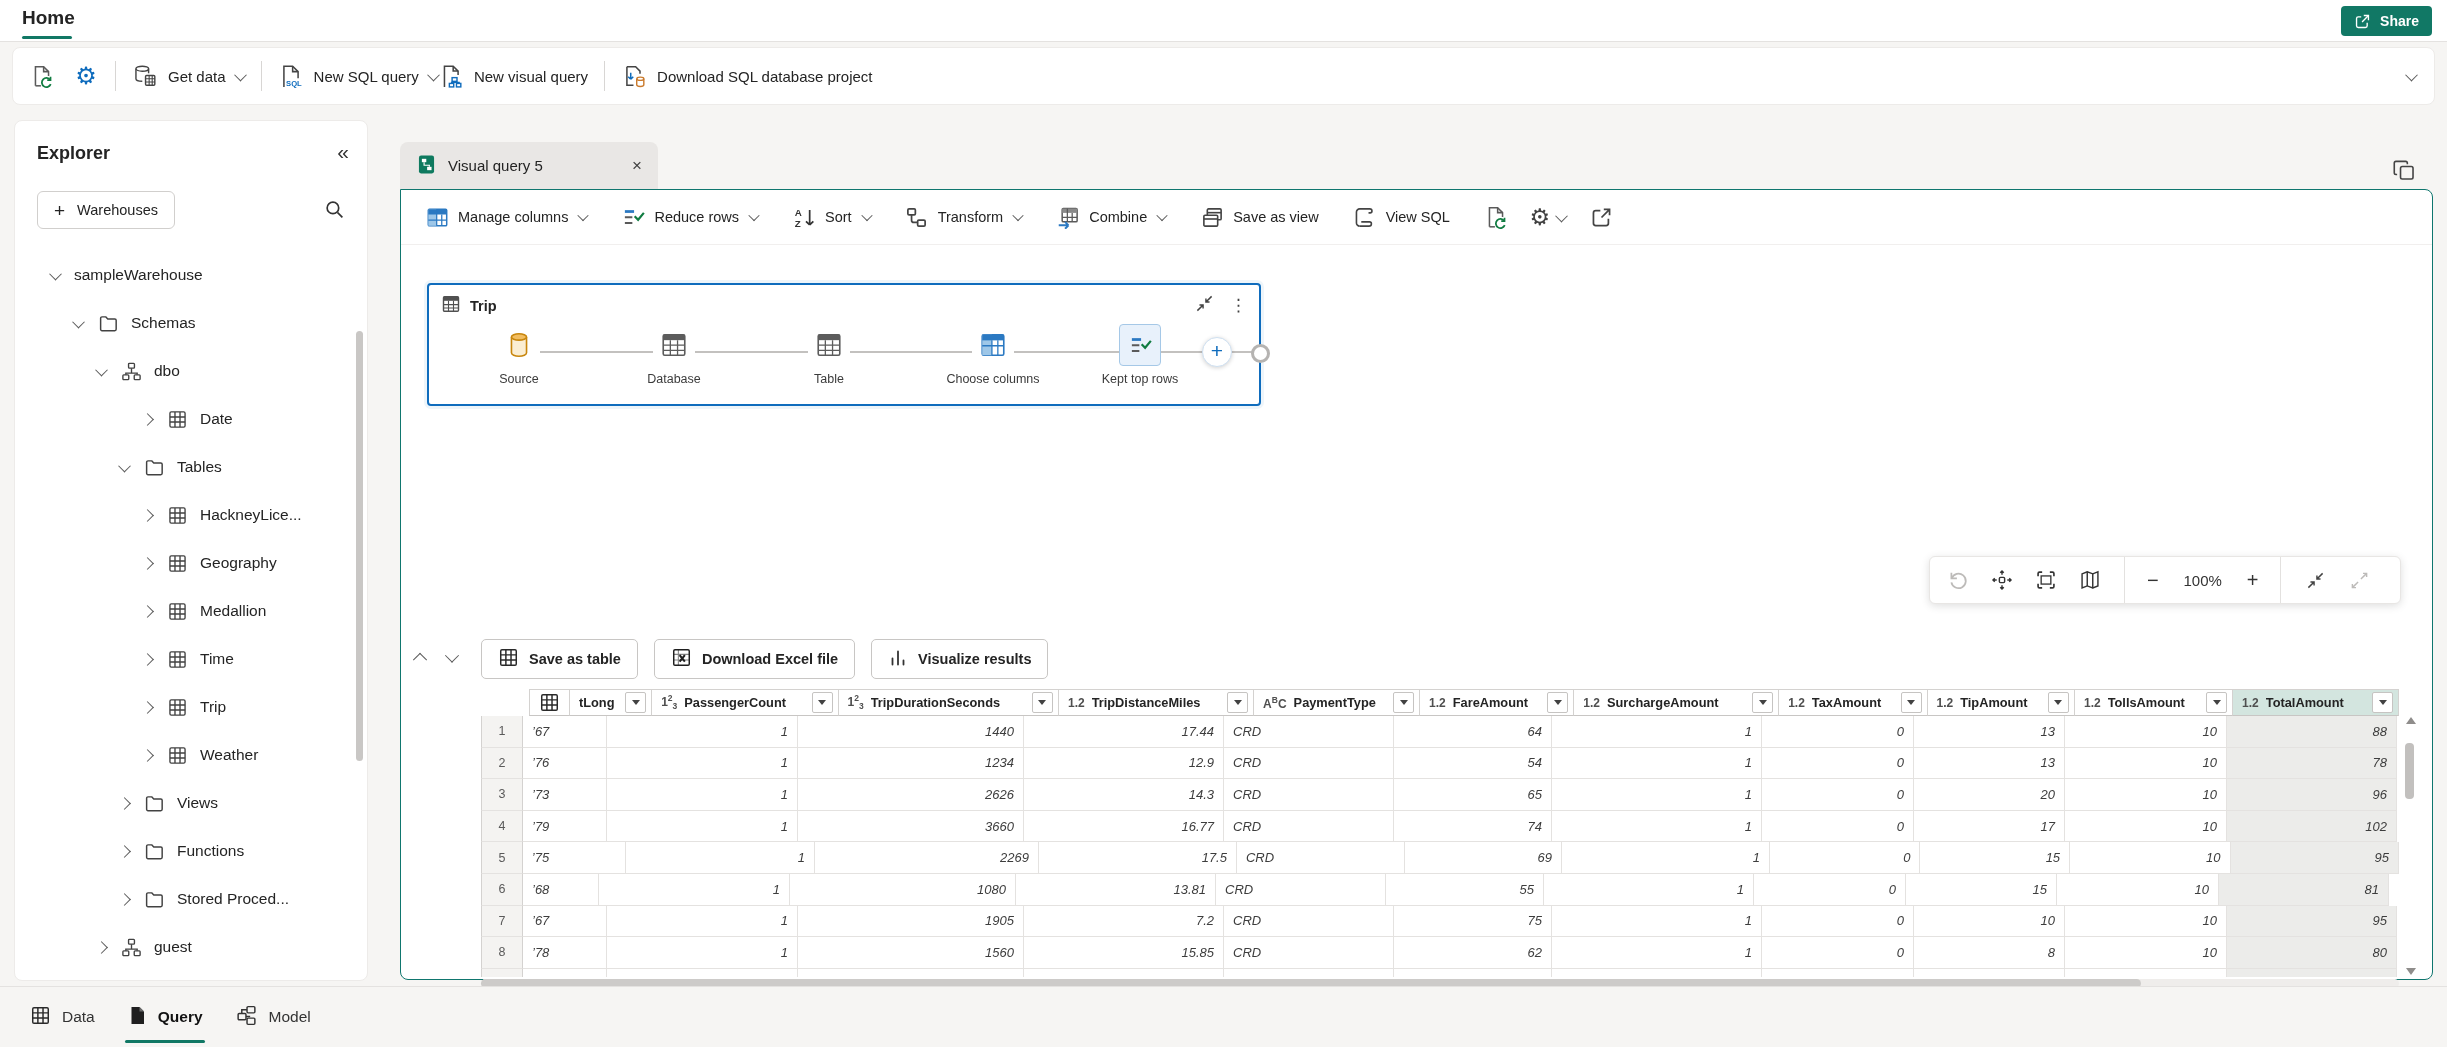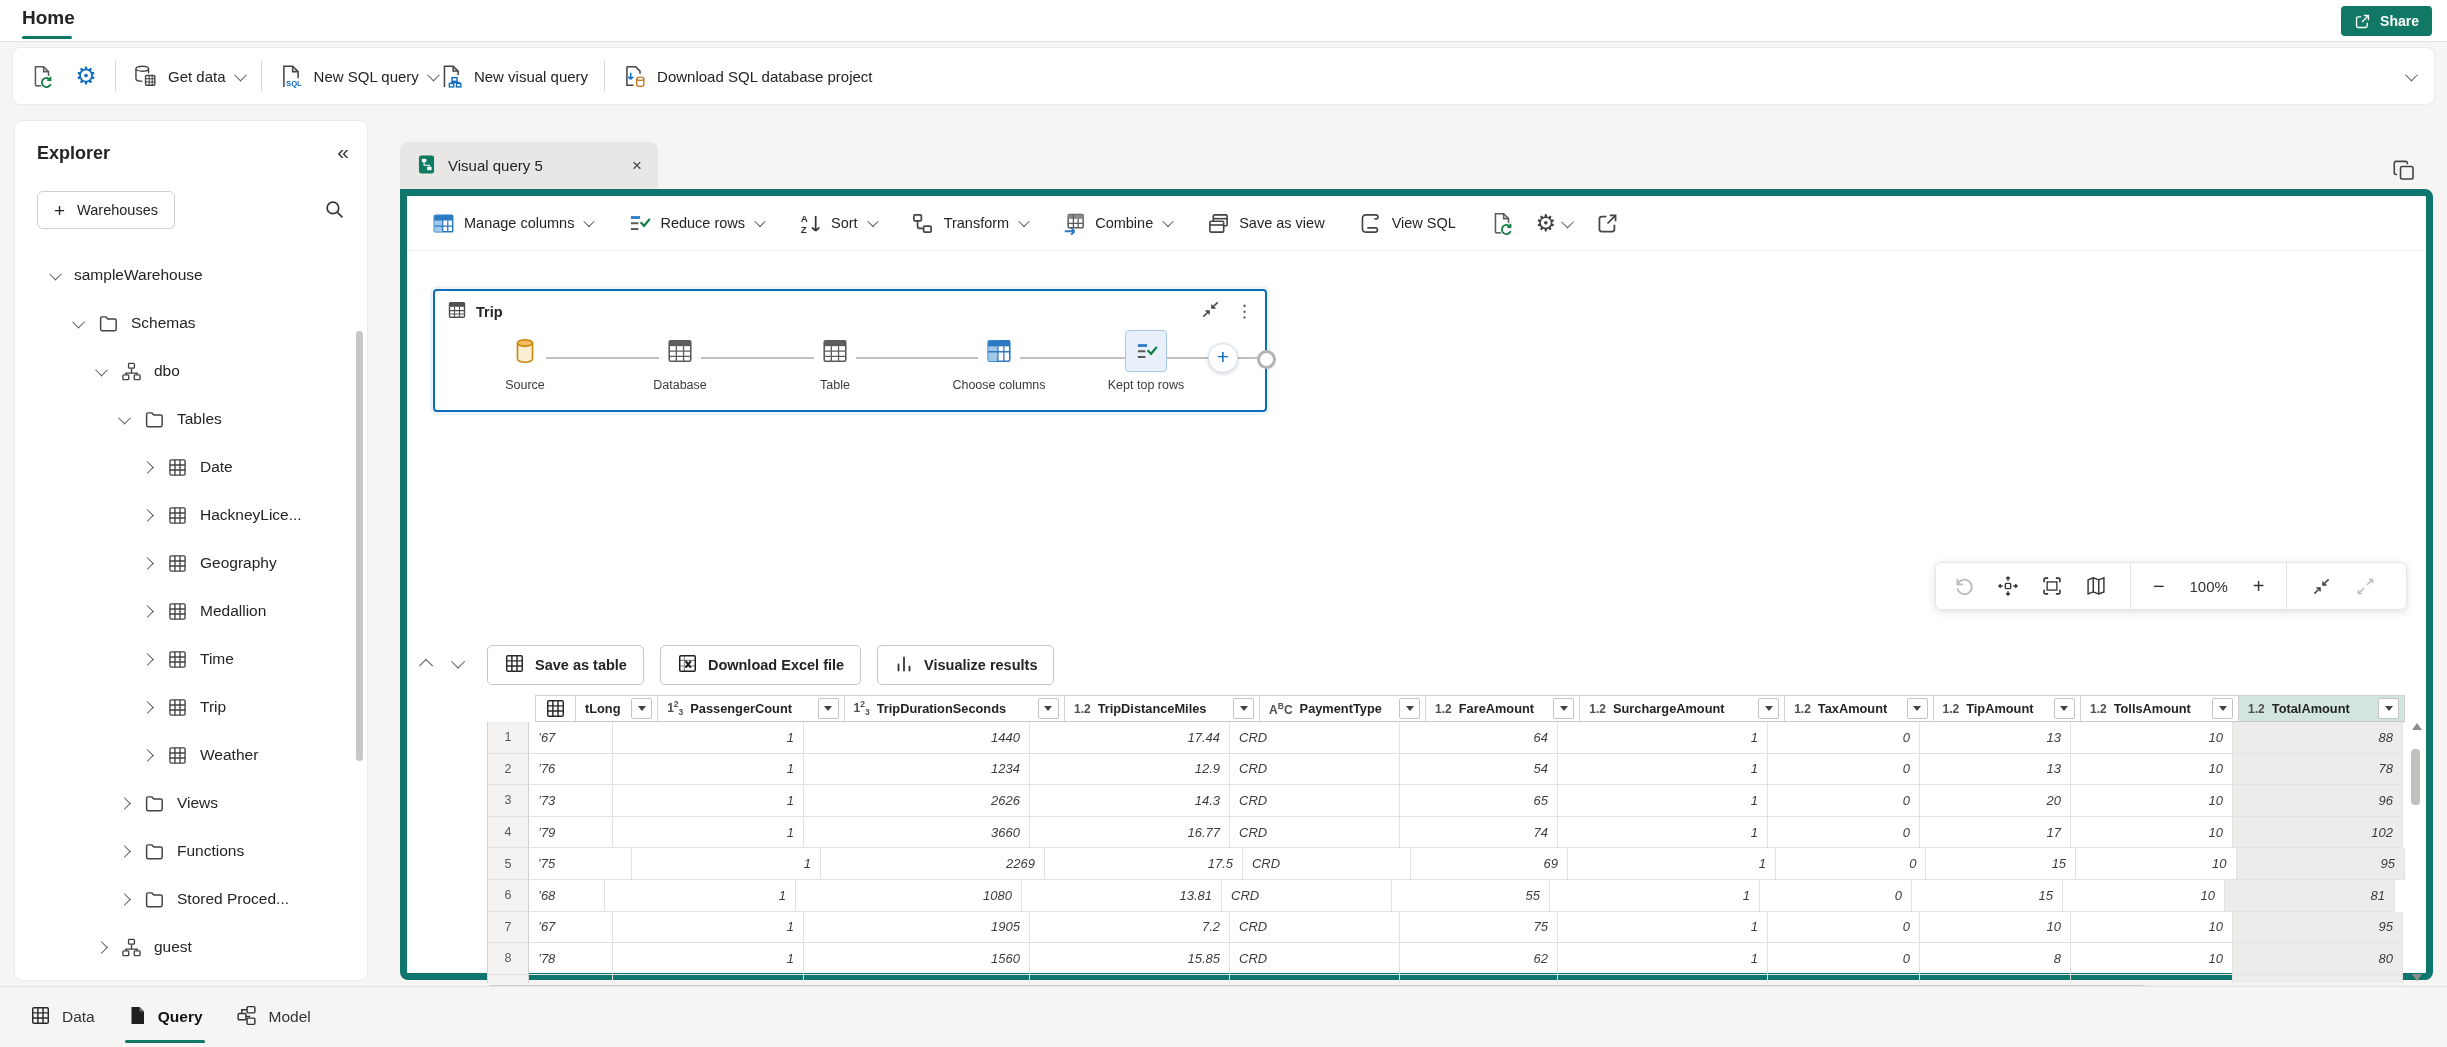--- a/index.html
+++ b/index.html
@@ -39,21 +39,21 @@
   .t-icon{width:22px;height:22px;margin-right:12px;flex:none;display:flex;align-items:center;justify-content:center;color:#424242;}
   .t-label{white-space:nowrap;color:#242424;}
   .exp-scroll{position:absolute;right:4px;top:210px;width:7px;height:430px;background:#c9c7c5;border-radius:4px;}
 
   
   .vq-tab{position:absolute;left:400px;top:142px;width:258px;height:47px;background:#e9e7e5;border-radius:8px 8px 0 0;display:flex;align-items:center;gap:11px;padding:0 16px;box-sizing:border-box;font-size:15px;cursor:pointer;}
   .vq-close{margin-left:auto;font-size:17px;color:#424242;cursor:pointer;}
   .copy-btn{position:absolute;left:2392px;top:158px;cursor:pointer;}
 
   
-  .main-card{position:absolute;left:400px;top:189px;width:2033px;height:791px;background:#fff;border:7px solid #0f766e;border-radius:0 8px 8px 8px;box-sizing:border-box;}
+  .main-card{position:absolute;left:400px;top:189px;width:2033px;height:791px;background:#fff;border:1px solid #0f766e;border-radius:0 8px 8px 8px;box-sizing:border-box;}
 
   .qtb{position:absolute;left:0;top:0;width:100%;height:55px;display:flex;align-items:center;padding:0 24px;gap:34px;box-sizing:border-box;border-bottom:1px solid #f1efee;}
   .qtb-item{display:flex;align-items:center;gap:9px;font-size:14.5px;cursor:pointer;white-space:nowrap;}
   .qtb-item .chev{width:7px;height:7px;margin-left:2px;}
   .qtb-icon{width:24px;height:24px;display:flex;align-items:center;justify-content:center;}
   .qtb-iconbtn{display:flex;align-items:center;gap:5px;cursor:pointer;}
 
   
   .trip-node{position:absolute;left:26px;top:93px;width:830px;height:119px;border:2px solid #0f6cbd;border-radius:4px;background:#fff;box-shadow:0 0 0 3px rgba(15,108,189,.07);}
   .tn-head{display:flex;align-items:center;gap:9px;padding:9px 12px 0 12px;font-size:14.5px;font-weight:600;}
@@ -227,38 +227,38 @@
           <span class="t-icon">
             <svg width="21" height="21" viewBox="0 0 20 20" fill="none" stroke="#424242" stroke-width="1.3">
               <rect x="7.2" y="2.2" width="5.6" height="4.6" rx="0.8"></rect>
               <rect x="1.8" y="13.2" width="5.6" height="4.6" rx="0.8"></rect>
               <rect x="12.6" y="13.2" width="5.6" height="4.6" rx="0.8"></rect>
               <path d="M10 6.8v3.2M4.6 13.2v-1.6h10.8v1.6M10 10v1.6"></path>
             </svg>
           </span>
           <span class="t-label">dbo</span>
         </div>
-        <div class="tree-row" style="padding-left: 105px;">
-          <span class="chev down"></span>
-          <span class="t-icon">
-            <svg width="21" height="21" viewBox="0 0 20 20" fill="none" stroke="#424242" stroke-width="1.4">
-              <path d="M2.5 6.2V5a1.3 1.3 0 0 1 1.3-1.3h3.7l1.8 2H16a1.3 1.3 0 0 1 1.3 1.3v8.5A1.3 1.3 0 0 1 16 16.8H3.8a1.3 1.3 0 0 1-1.3-1.3z"></path>
-            </svg>
-          </span>
-          <span class="t-label">Tables</span>
-        </div>
         <div class="tree-row" style="padding-left: 128px;">
           <span class="chev right"></span>
           <span class="t-icon">
             <svg width="21" height="21" viewBox="0 0 20 20" fill="none" stroke="#424242" stroke-width="1.3">
               <rect x="2.8" y="2.8" width="14.4" height="14.4" rx="1.3"></rect>
               <path d="M2.8 7.6h14.4M2.8 12.4h14.4M7.6 2.8v14.4M12.4 2.8v14.4"></path>
             </svg>
           </span>
           <span class="t-label">Date</span>
+        </div>
+        <div class="tree-row" style="padding-left: 105px;">
+          <span class="chev down"></span>
+          <span class="t-icon">
+            <svg width="21" height="21" viewBox="0 0 20 20" fill="none" stroke="#424242" stroke-width="1.4">
+              <path d="M2.5 6.2V5a1.3 1.3 0 0 1 1.3-1.3h3.7l1.8 2H16a1.3 1.3 0 0 1 1.3 1.3v8.5A1.3 1.3 0 0 1 16 16.8H3.8a1.3 1.3 0 0 1-1.3-1.3z"></path>
+            </svg>
+          </span>
+          <span class="t-label">Tables</span>
         </div>
         <div class="tree-row" style="padding-left: 128px;">
           <span class="chev right"></span>
           <span class="t-icon">
             <svg width="21" height="21" viewBox="0 0 20 20" fill="none" stroke="#424242" stroke-width="1.3">
               <rect x="2.8" y="2.8" width="14.4" height="14.4" rx="1.3"></rect>
               <path d="M2.8 7.6h14.4M2.8 12.4h14.4M7.6 2.8v14.4M12.4 2.8v14.4"></path>
             </svg>
           </span>
           <span class="t-label">HackneyLice...</span>

